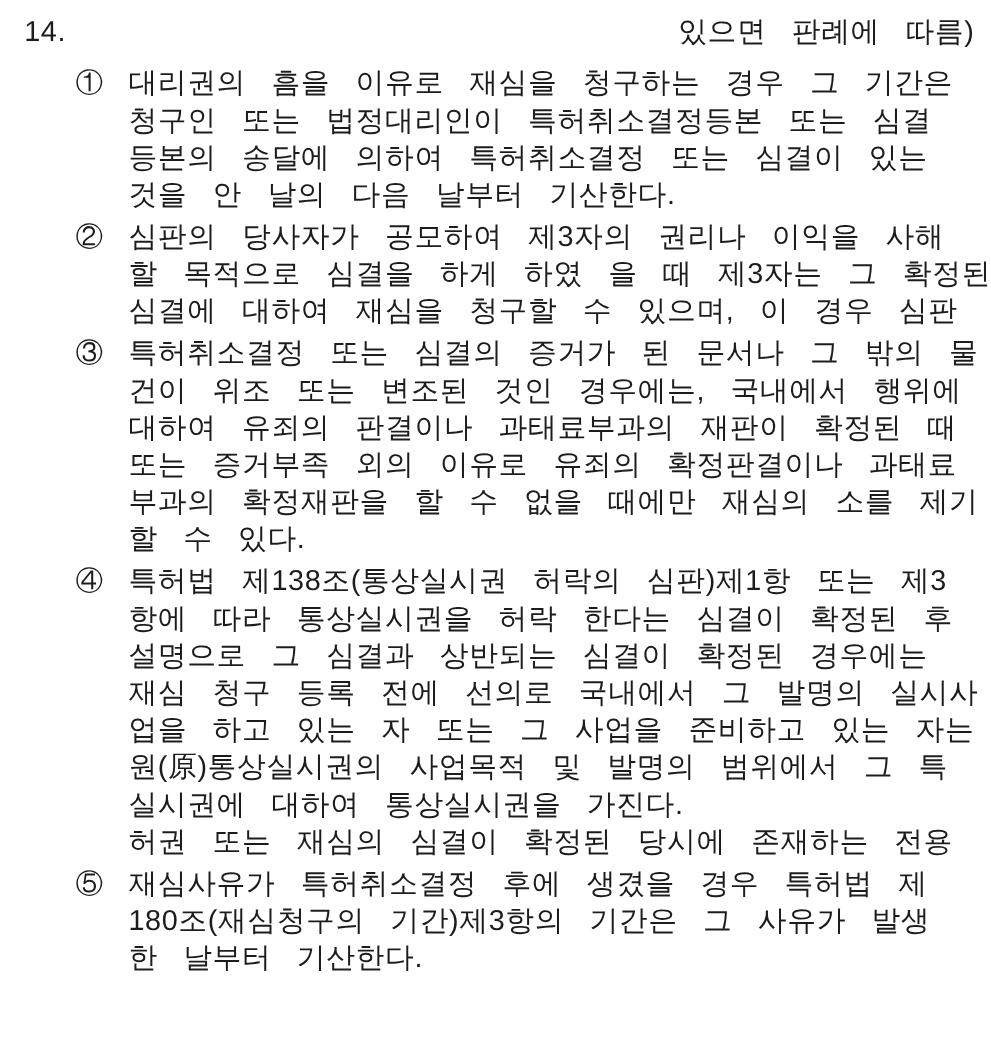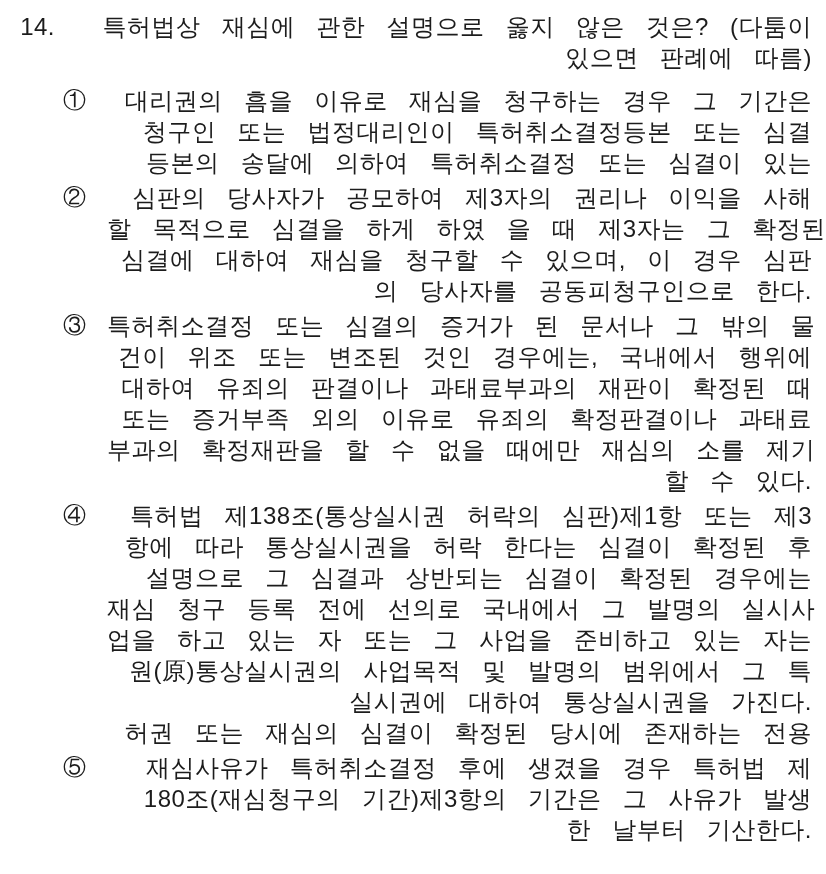--- a/index.html
+++ b/index.html
@@ -52,54 +52,52 @@
   }
   .marker {
     flex: none;
     width: 44px;
     white-space: nowrap;
     font-size: 23px;
   }
   .olines {
     flex: 1;
     min-width: 0;
-    text-align: right;
   }
   .line {
     white-space: nowrap;
     height: 31px;
   }
 </style>
 </head>
 <body>
 
 <div class="page">
   <div class="question">
     <span class="qnum">14.</span>
     <div class="qlines">
-        <div class="line">특허법상 재심에 관한 설명으로 옳지 않은 것은? (다툼이</div>
         <div class="line">있으면 판례에 따름)</div>
       </div>
   </div>
   <div class="options" id="options">
       <div class="option">
         <span class="marker">①</span>
         <div class="olines">
           <div class="line">대리권의 흠을 이유로 재심을 청구하는 경우 그 기간은</div>
           <div class="line">청구인 또는 법정대리인이 특허취소결정등본 또는 심결</div>
           <div class="line">등본의 송달에 의하여 특허취소결정 또는 심결이 있는</div>
+          <div class="line">것을 안 날의 다음 날부터 기산한다.</div>
         </div>
       </div>
       <div class="option">
         <span class="marker">②</span>
         <div class="olines">
           <div class="line">심판의 당사자가 공모하여 제3자의 권리나 이익을 사해</div>
           <div class="line">할 목적으로 심결을 하게 하였 을 때 제3자는 그 확정된</div>
           <div class="line">심결에 대하여 재심을 청구할 수 있으며, 이 경우 심판</div>
-          <div class="line">의 당사자를 공동피청구인으로 한다.</div>
         </div>
       </div>
       <div class="option">
         <span class="marker">③</span>
         <div class="olines">
           <div class="line">특허취소결정 또는 심결의 증거가 된 문서나 그 밖의 물</div>
           <div class="line">건이 위조 또는 변조된 것인 경우에는, 국내에서 행위에</div>
           <div class="line">대하여 유죄의 판결이나 과태료부과의 재판이 확정된 때</div>
           <div class="line">또는 증거부족 외의 이유로 유죄의 확정판결이나 과태료</div>
           <div class="line">부과의 확정재판을 할 수 없을 때에만 재심의 소를 제기</div>

